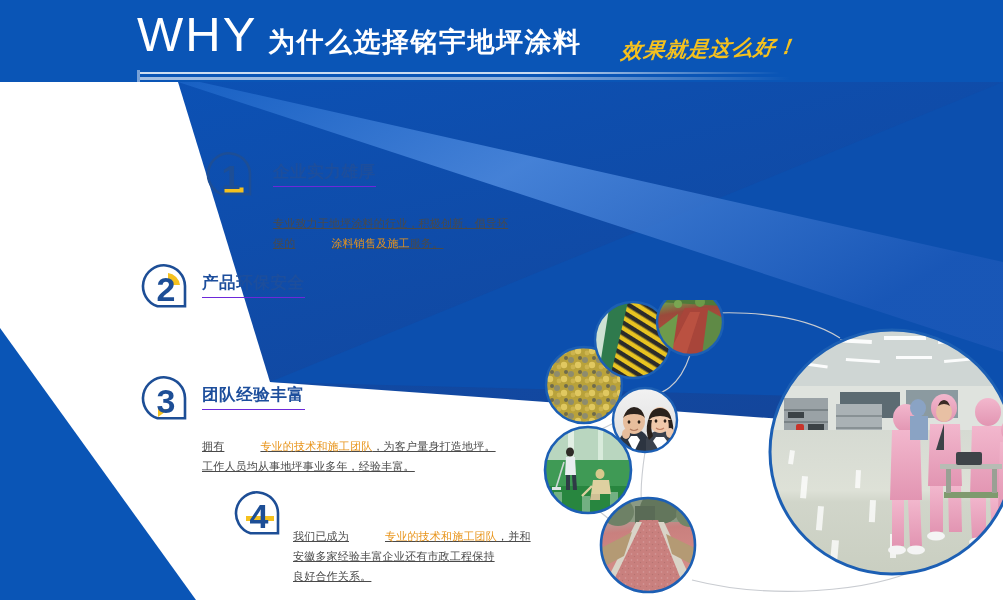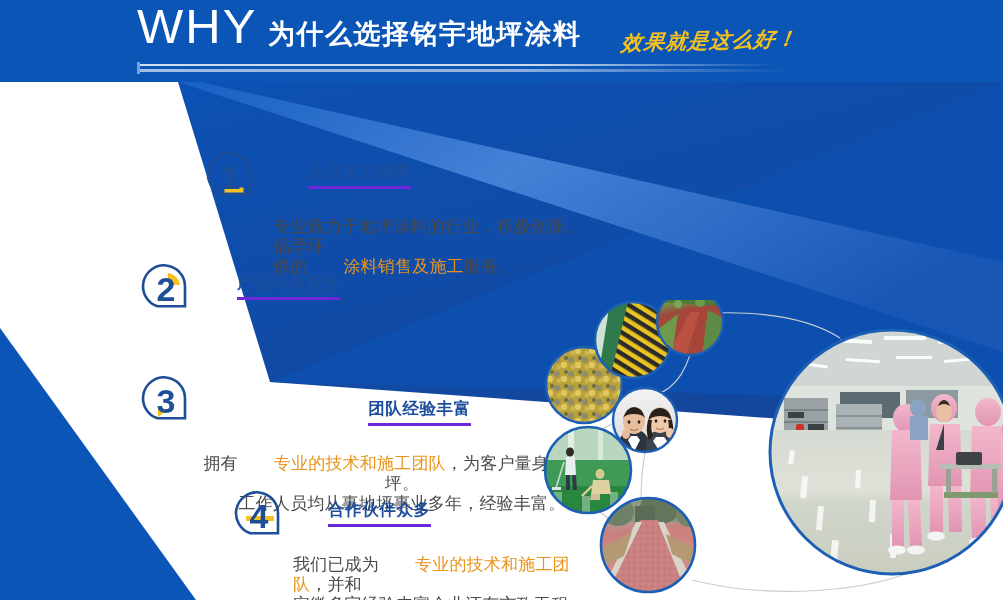--- a/index.html
+++ b/index.html
@@ -10,21 +10,21 @@
     overflow:hidden;
     position:relative;
   }
   #page { position:relative; width:1003px; height:600px; overflow:hidden; background:#fff; }
 
   
   .header {
     position:absolute; left:0; top:0; width:1003px; height:82px;
     background:#0a55b6; overflow:hidden;
   }
-  .hdr-inner { position:absolute; left:0; top:0; width:927px; height:82px; }
+  .hdr-inner { position:absolute; left:0; top:8px; width:927px; height:82px; }
   .why {
     position:absolute; left:137px; top:2px;
     font-size:49px; line-height:49px; color:#ffffff;
     font-weight:300; letter-spacing:2px;
     font-family:"Liberation Sans","DejaVu Sans",sans-serif;
   }
   .hdr-cn {
     position:absolute; left:268px; top:19px;
     font-size:27px; line-height:30px; color:#ffffff;
     font-weight:bold; letter-spacing:1.5px;
@@ -57,37 +57,37 @@
   .bg-svg { position:absolute; left:0; top:82px; width:1003px; height:518px; }
 
   
   .item { position:absolute; }
   .badge { position:absolute; left:0; top:0; width:56px; height:56px; }
   .item-body { position:absolute; }
   .item-title {
     font-size:16.5px; line-height:20px; font-weight:bold; color:#1d4e9c;
     font-family:"DejaVu Sans","Liberation Sans",sans-serif;
     letter-spacing:0.6px;
-    border-bottom:3px solid #6d28d9;
-    padding-bottom:4px; display:inline-block;margin-left:35px;
+    border-bottom:1px solid #6d28d9;
+    padding-bottom:4px; display:inline-block;
   }
   .item-desc {
     margin-top:7px;
-    font-size:17px; line-height:20px; color:#4a4a4a;
+    font-size:11px; line-height:20px; color:#4a4a4a;
     font-family:"DejaVu Sans","Liberation Sans",sans-serif;
-    letter-spacing:0.2px; white-space:pre-line;
+    letter-spacing:0.2px; white-space:pre-line;text-decoration:underline;
   }
   .hl { color:#e8941a;padding-left:36px; }
 
   #item1 { left:203px; top:147px; }
   #item1 .item-body { left:70px; top:15px; width:310px; }
   #item2 { left:138px; top:259px; }
   #item2 .item-body { left:64px; top:14px; width:430px; }
   #item3 { left:138px; top:371px; }
-  #item3 .item-body { left:64px; top:28px; width:400px;text-align:center; }
+  #item3 .item-body { left:64px; top:14px; width:400px; }
   #item4 { left:231px; top:486px; }
   #item4 .item-body { left:62px; top:14px; width:290px; }
 
   
   .collage { position:absolute; left:540px; top:300px; width:463px; height:300px; }
   .collage svg { position:absolute; left:0; top:0; }
 </style>
 </head>
 <body>
 
@@ -166,21 +166,20 @@
     </div>
   </div>
 
   <div class="item" id="item4">
     <svg class="badge" viewBox="0 0 56 56">
       <path d="M47 27 A21 21 0 1 0 19.5 47.3 L47 47.3 Z" fill="none" stroke="#1d4e96" stroke-width="2.6"></path>
       <rect x="15" y="30" width="28" height="5" fill="#f5c11e"></rect>
       <text x="28" y="42" font-size="34" font-weight="bold" text-anchor="middle" fill="#1d4e96" font-family="Liberation Sans, sans-serif">4</text>
     </svg>
     <div class="item-body">
-      <div class="item-title">合作伙伴众多</div>
       <div class="item-desc">
         <span>我们已成为</span><span class="hl">专业的技术和施工团队</span><span>，并和
 安徽多家经验丰富企业还有市政工程保持
 良好合作关系。</span>
       </div>
     </div>
   </div>
 
   <div class="collage">
     <svg width="463" height="300" viewBox="0 0 463 300">

